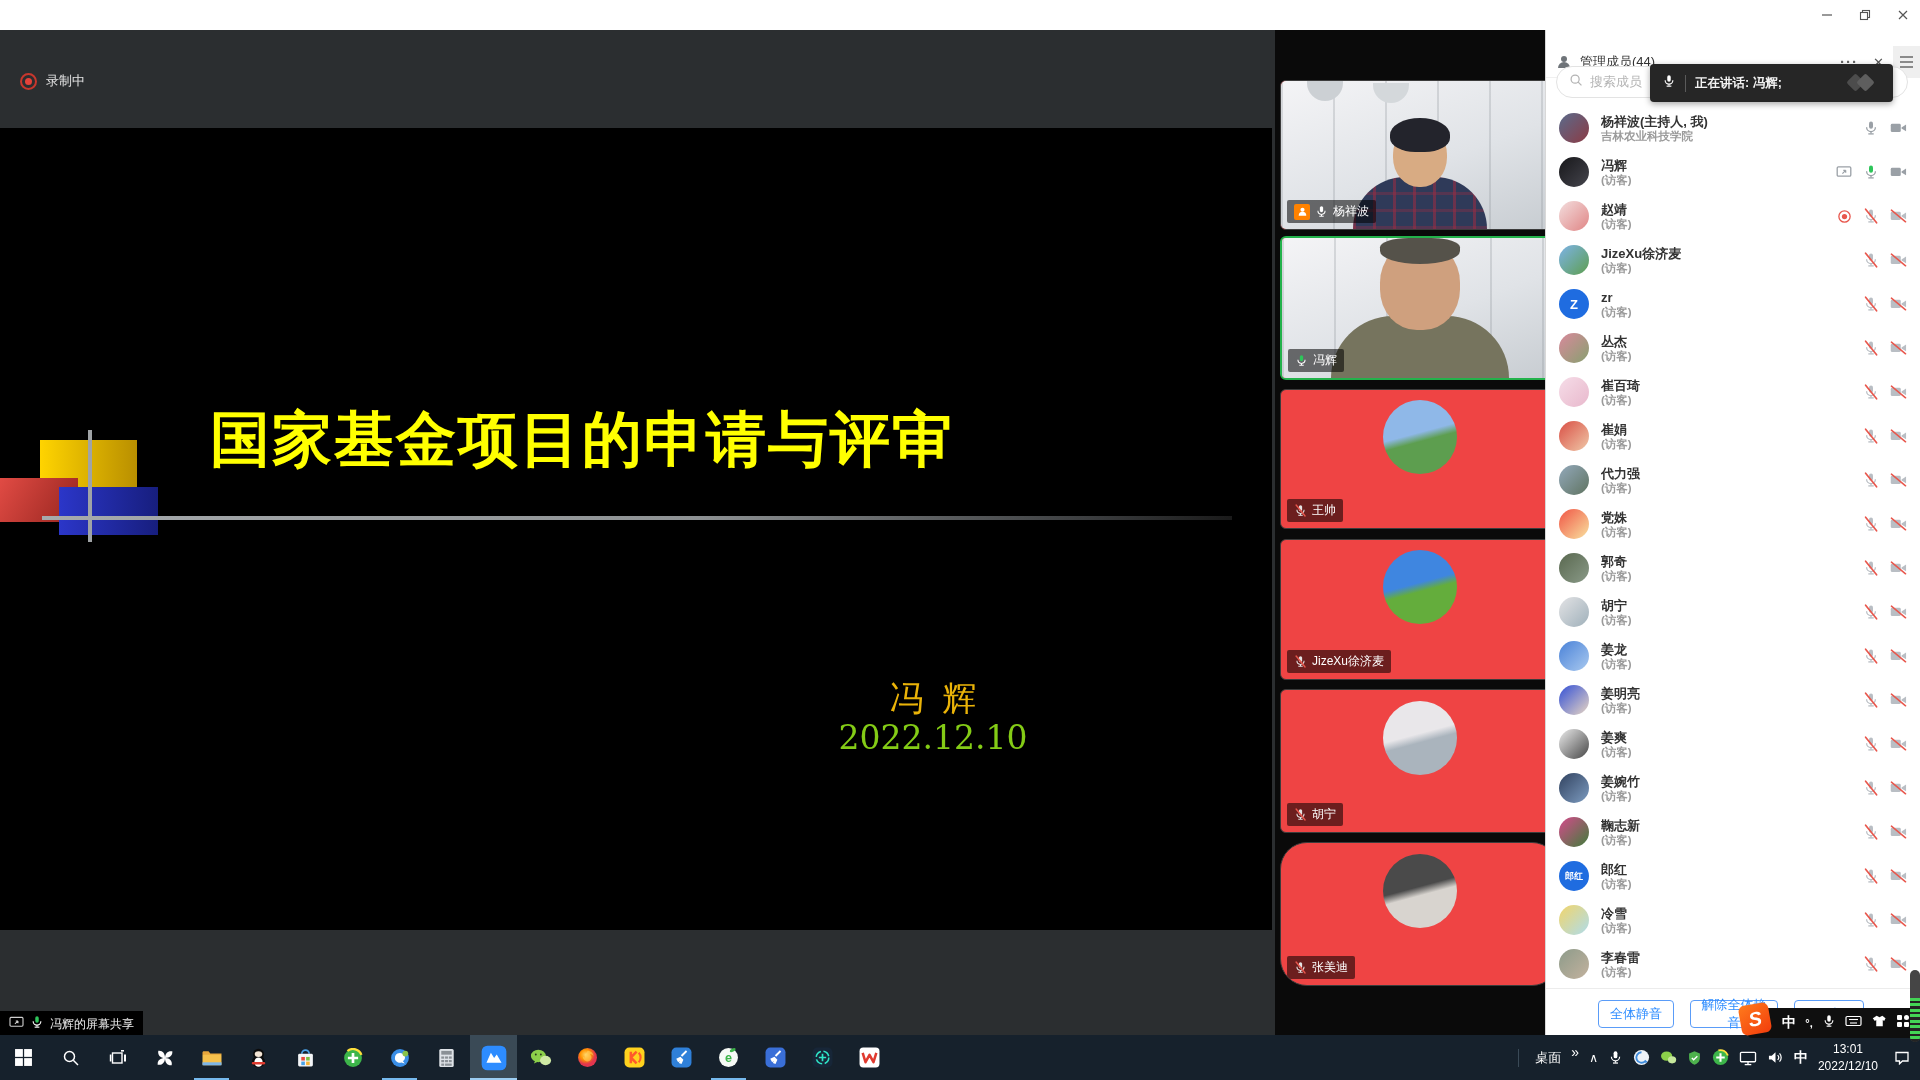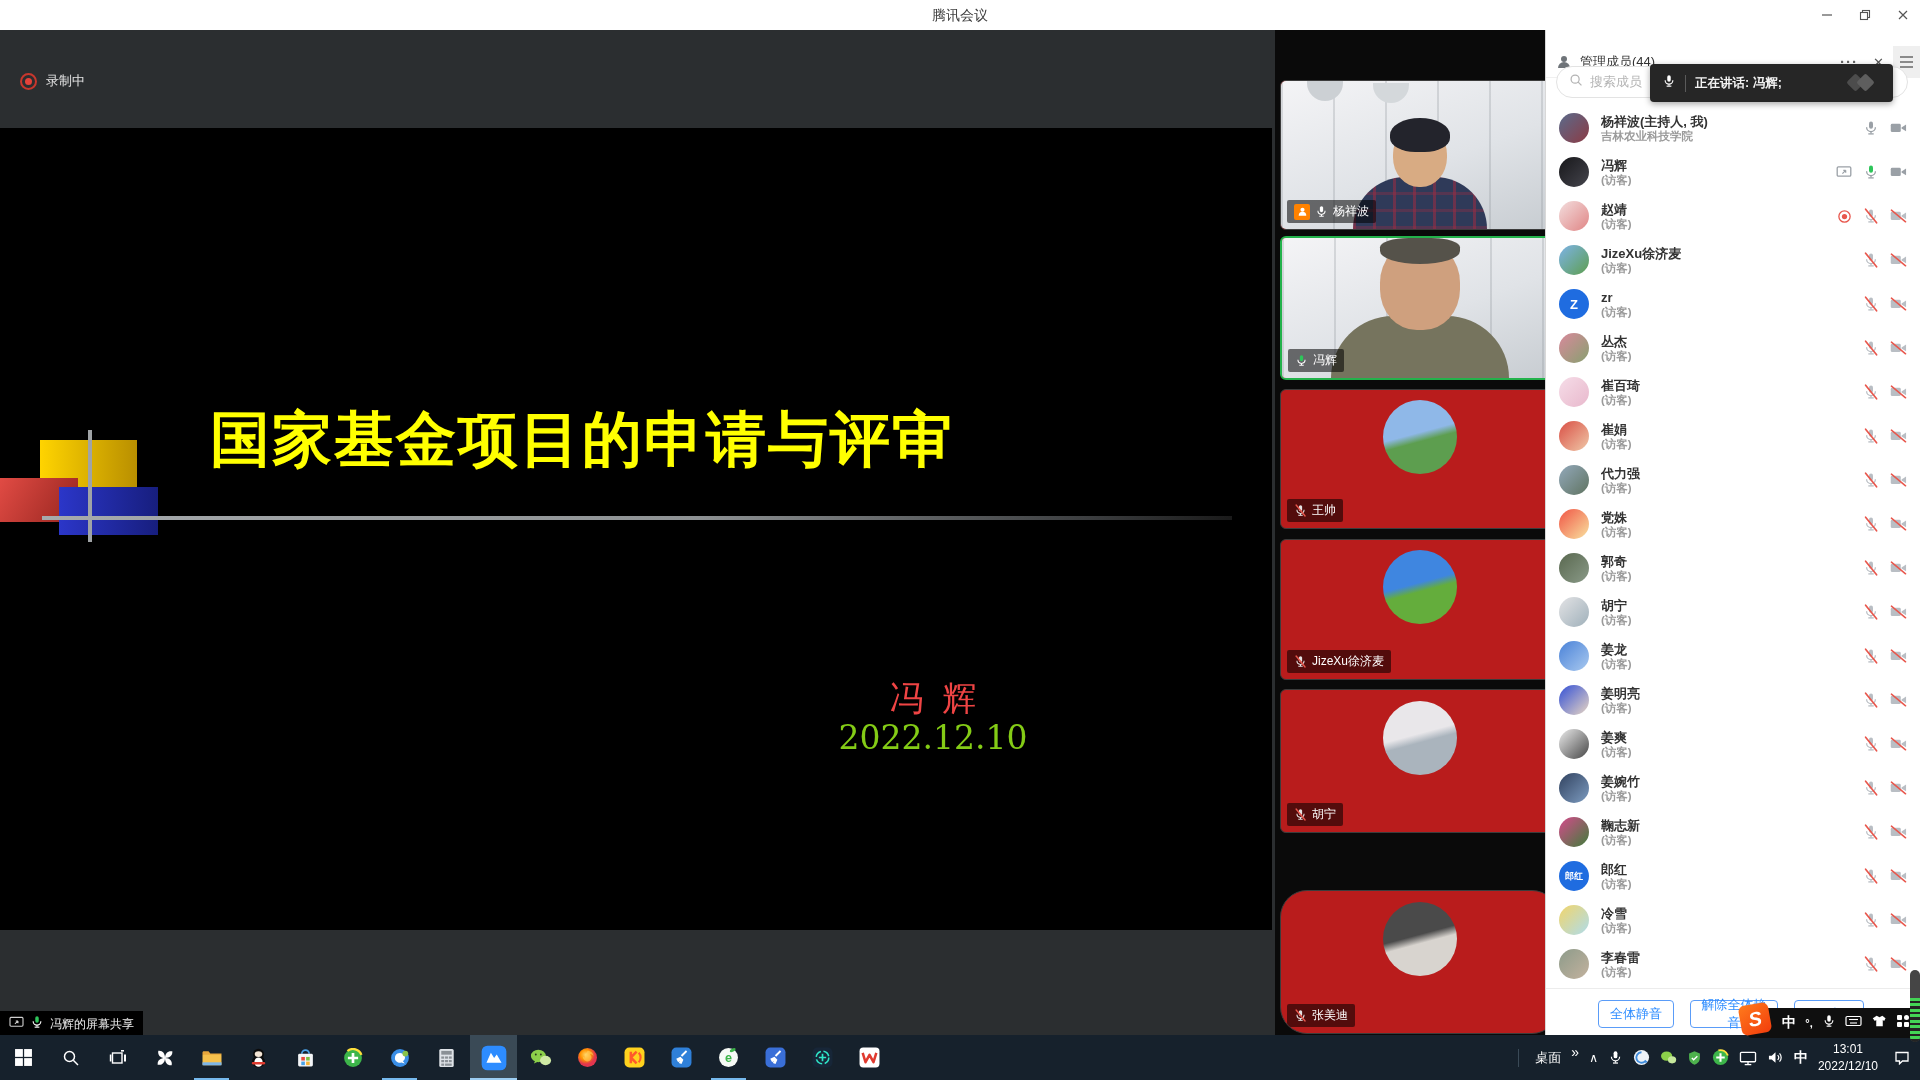--- a/index.html
+++ b/index.html
@@ -28,33 +28,33 @@
       background:linear-gradient(90deg,#ffd400,#b98f00);}
   .dec-red{left:0;top:350px;width:78px;height:44px;z-index:2;
       background:linear-gradient(120deg,#e14b44,#96251f);}
   .dec-blue{left:59px;top:359px;width:99px;height:48px;z-index:3;
       background:linear-gradient(90deg,#2b36c9,#171e7e);}
   .dec-vline{left:88px;top:302px;width:4px;height:112px;background:#9fa3a6;z-index:4;}
   .dec-hline{left:42px;top:388px;width:1190px;height:4px;z-index:4;
       background:linear-gradient(90deg,#a6aaad 0%,#8e9294 55%,#3c3e40 88%,#1a1a1a 100%);}
   .slide-title{left:210px;top:272px;width:800px;color:#ffff00;font-size:60px;font-weight:800;
       letter-spacing:2px;white-space:nowrap;}
-  .slide-presenter{left:840px;top:548px;width:190px;text-align:center;color:#ef4444;
+  .slide-presenter{left:840px;top:548px;width:190px;text-align:center;color:#eab308;
       font-size:34px;font-family:"DejaVu Serif","Liberation Serif",serif;letter-spacing:4px;}
   .slide-date{left:828px;top:590px;width:210px;text-align:center;color:#84cc16;
       font-size:33px;font-family:"DejaVu Serif","Liberation Serif",serif;}
 
   
   .sharechip{left:0;top:1011px;height:26px;background:#000;display:flex;align-items:center;
       gap:6px;padding:0 9px;z-index:5;}
   .sharechip .txt{font-size:12px;color:#efefef;white-space:nowrap;}
 
   
   .strip{left:1275px;top:30px;width:270px;height:1005px;background:#0a0a0a;}
-  .tile{position:absolute;left:5px;width:279px;background:#b91c1c;border:1px solid #3c3c3c;
+  .tile{position:absolute;left:5px;width:279px;background:#ef4444;border:1px solid #3c3c3c;
       border-radius:6px;overflow:hidden;box-sizing:border-box;}
   .tile.speaking{border:2px solid #23b24b;}
   .tile .scene{position:absolute;inset:0;
       background:repeating-linear-gradient(90deg,rgba(140,146,152,.28) 0 2px,transparent 2px 52px),
                  linear-gradient(160deg,#f4f4f6 0%,#e0e3e7 55%,#c7ccd1 100%);}
   .scene1::before{content:"";position:absolute;left:26px;top:0;width:36px;height:20px;
       background:#ccd0d4;border-radius:0 0 18px 18px;box-shadow:66px 2px 0 #d4d8db;}
   .person{position:absolute;bottom:0;left:50%;transform:translateX(-50%);}
   .p-head{margin:0 auto;position:relative;background:#d8ab83;}
   .scene1 .p-head{width:54px;height:62px;border-radius:48%;}
@@ -140,21 +140,20 @@
   .tray .t{color:#fff;font-size:12px;display:inline-flex;align-items:center;justify-content:center;}
   .deskt{border-left:1px solid #3a4a57;padding-left:16px;color:#fff;font-size:13px;}
   .clock{color:#fff;font-size:12px;text-align:center;line-height:1.35;}
 </style>
 </head>
 <body>
 
 <div id="root">
 
   <div class="abs titlebar">
-    <div class="wtitle">腾讯会议</div>
     <div class="wctrls">
       <span>
         <svg width="12" height="12" viewBox="0 0 12 12">
             <line x1="1" y1="6" x2="11" y2="6" stroke="#555" stroke-width="1.2"></line>
           </svg>
       </span>
       <span>
         <svg width="12" height="12" viewBox="0 0 12 12">
             <rect x="3.5" y="1.5" width="7" height="7" fill="none" stroke="#555" stroke-width="1.1"></rect>
             <rect x="1.5" y="3.5" width="7" height="7" fill="#fff" stroke="#555" stroke-width="1.1"></rect>
@@ -287,21 +286,21 @@
               <rect x="6" y="1.4" width="4" height="7.4" rx="2" fill="#e4e4e4"></rect>
               <path d="M3.6 7.2a4.4 4.4 0 0 0 8.8 0" fill="none" stroke="#e4e4e4" stroke-width="1.3"></path>
               <line x1="8" y1="11.8" x2="8" y2="13.5" stroke="#e4e4e4" stroke-width="1.3"></line>
               <line x1="5.3" y1="13.9" x2="10.7" y2="13.9" stroke="#e4e4e4" stroke-width="1.3"></line>
               <line x1="2.6" y1="1.2" x2="13.6" y2="14.8" stroke="#e8574d" stroke-width="1.7" stroke-linecap="round"></line>
             </svg>
           </span>
           <span class="txt">胡宁</span>
         </div>
       </div>
-      <div class="tile" style="top: 860px; height: 144px; border-radius: 27px;">
+      <div class="tile" style="top: 812px; height: 144px; border-radius: 27px;">
         <div class="bigavatar" style="background: linear-gradient(165deg, rgb(74, 74, 74) 45%, rgb(216, 212, 207) 55%);"></div>
         <div class="tilelabel">
           <span style="display:inline-flex;">
             <svg width="13" height="13" viewBox="0 0 16 16">
               <rect x="6" y="1.4" width="4" height="7.4" rx="2" fill="#e4e4e4"></rect>
               <path d="M3.6 7.2a4.4 4.4 0 0 0 8.8 0" fill="none" stroke="#e4e4e4" stroke-width="1.3"></path>
               <line x1="8" y1="11.8" x2="8" y2="13.5" stroke="#e4e4e4" stroke-width="1.3"></line>
               <line x1="5.3" y1="13.9" x2="10.7" y2="13.9" stroke="#e4e4e4" stroke-width="1.3"></line>
               <line x1="2.6" y1="1.2" x2="13.6" y2="14.8" stroke="#e8574d" stroke-width="1.7" stroke-linecap="round"></line>
             </svg>

